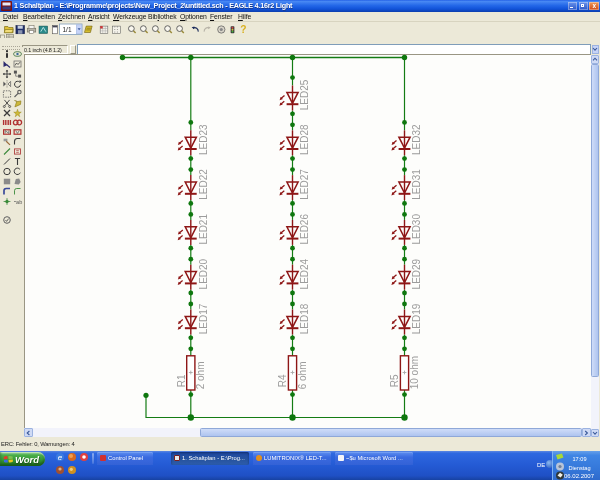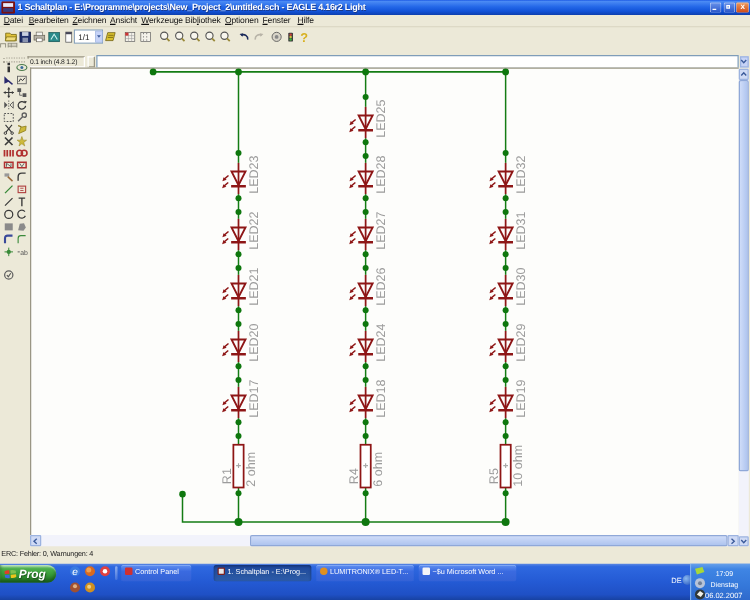--- a/index.html
+++ b/index.html
@@ -525,21 +525,21 @@
  box-shadow:inset 0 -2px 3px #1a5a1a, inset 0 1px 1px #c8e8c8;z-index:5;"></div>
 <svg class="abs" style="left:3px;top:454px;z-index:6" width="11" height="11" viewBox="0 0 11 11">
  <g transform="rotate(-4 5 5)">
  <path d="M0.8 2.8 Q2.8 1.6 4.6 2.2 L4.6 4.9 L0.8 4.9 Z" fill="#e13c2b"></path>
  <path d="M5.5 2.3 Q7.6 1.9 9.8 2.9 L9.8 5 L5.5 5 Z" fill="#7fc04e"></path>
  <path d="M0.8 5.7 L4.6 5.7 L4.6 8.4 Q2.7 8.8 0.8 7.8 Z" fill="#3a6ae0"></path>
  <path d="M5.5 5.8 L9.8 5.8 L9.8 7.9 Q7.7 9 5.5 8.4 Z" fill="#ecc51c"></path>
  </g>
 </svg>
 <div class="abs" style="left:15px;top:454px;color:#fff;font-size:9.5px;font-weight:bold;
- font-style:italic;z-index:6;text-shadow:0.5px 1px 1px #1c4c1c;">Prog</div>
+ font-style:italic;z-index:6;text-shadow:0.5px 1px 1px #1c4c1c;">Word</div>
 
 <svg width="600" height="30" viewBox="0 0 600 30" style="position:absolute;left:0;top:450px;z-index:5">
     <g font-family="Liberation Sans">
       <circle cx="60" cy="7" r="4" fill="#3a7ae0"></circle>
       <text x="60" y="9.8" text-anchor="middle" font-size="8" fill="#fff" font-style="italic">e</text>
       <circle cx="72" cy="7" r="4" fill="#d86a20"></circle>
       <circle cx="71" cy="6" r="2" fill="#f0a050"></circle>
       <circle cx="84" cy="7" r="4" fill="#e04040"></circle>
       <circle cx="84" cy="7" r="1.8" fill="#fff"></circle>
       <circle cx="60" cy="20" r="4" fill="#a05030"></circle>

